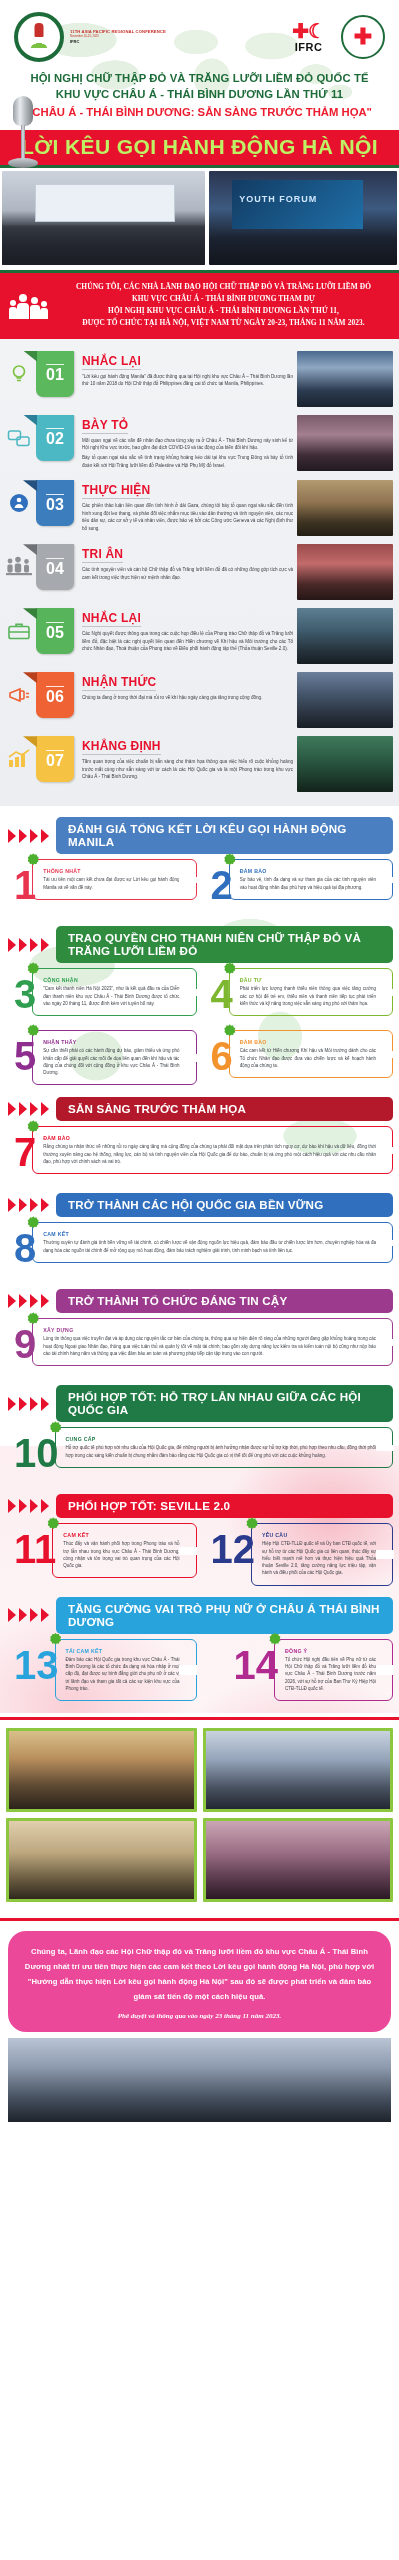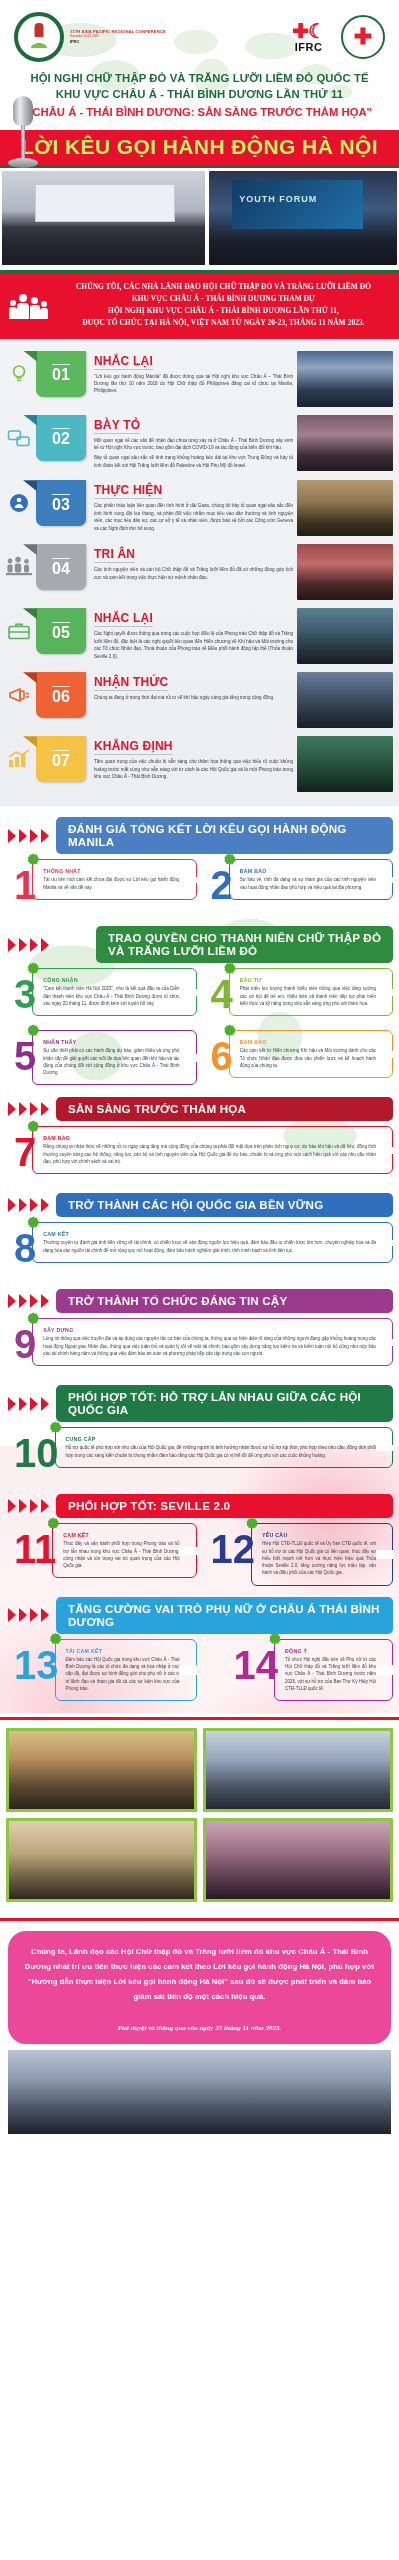--- a/index.html
+++ b/index.html
@@ -114,21 +114,21 @@
   
   .cards { background: linear-gradient(180deg,#f2f3f5,#eceef1); padding: 8px 0 10px 0; }
   .card { display:flex; align-items:flex-start; padding: 4px 6px 4px 4px; position:relative; min-height: 62px; }
   .card-icon { flex:0 0 30px; width:30px; height:46px; display:flex; align-items:center; justify-content:center; }
   .ribbon { flex:0 0 38px; position:relative; margin-left:2px; }
   .ribbon .fold {
     position:absolute; left:-13px; top:0; width:14px; height:11px;
     clip-path: polygon(0 0, 100% 0, 100% 100%);
   }
   .ribbon .body {
-    width: 50px; height: 46px; border-radius: 0 0 7px 7px;
+    width: 38px; height: 46px; border-radius: 0 0 7px 7px;
     color:#fff; font-size:16px; font-weight:700; display:flex; align-items:center; justify-content:center;
     box-shadow: 1px 1px 2px rgba(0,0,0,.18);
   }
   .ribbon .body span { border-top: 1.4px solid rgba(255,255,255,.85); padding-top:2px; line-height:1;}
   .card-body { flex:1 1 auto; padding: 0 4px 0 8px; }
   .card-title {
     color:#e8112d; font-size: 12px; font-weight: 800; letter-spacing:.2px;
     border-bottom: 1.5px solid #bfc4c9; display:inline-block; padding-bottom:1px; margin-bottom:3px;
   }
   .card-para { font-size: 4.6px; line-height:1.62; color:#3c4147; margin-bottom:3px; text-align:justify;}
@@ -198,21 +198,21 @@
   .closing-sep { height:3px; background:#e8112d; margin-top:4px; }
   .closing-wrap { padding: 10px 8px 12px 8px; background:#fff; }
   .closing {
     background:#ec4899; color:#fff; border-radius: 18px;
     padding: 14px 14px 12px 14px; text-align:center;
   }
   .closing p {
     font-size: 7.6px; line-height: 1.95; font-weight: 700; letter-spacing:.1px;
   }
   .closing .approve {
-    margin-top: 20px; font-family:"Liberation Serif", serif; font-style: italic;
+    margin-top: 8px; font-family:"Liberation Serif", serif; font-style: italic;
     font-size: 7px; font-weight: 700;
   }
   .footer-img { height: 84px; margin-top:6px;
     background: linear-gradient(180deg,#b9c4d4 0%,#8d9aae 35%,#454f5e 72%,#1e232b 100%); }
 </style>
 </head>
 <body>
 
 <div class="page">
 
@@ -433,21 +433,21 @@
         </div>
         <div class="band-row">
           <div class="chev">
             <svg width="42" height="16" viewBox="0 0 42 16">
               <path d="M1 1 L9 8 L1 15 Z" fill="#e8112d"></path>
               <path d="M12 1 L20 8 L12 15 Z" fill="#e8112d"></path>
               <path d="M23 1 L31 8 L23 15 Z" fill="#e8112d"></path>
               <path d="M34 1 L42 8 L34 15 Z" fill="#e8112d"></path>
             </svg>
           </div>
-          <div class="band" style="background: rgb(47, 140, 63); margin-left: 40px;">TRAO QUYỀN CHO THANH NIÊN CHỮ THẬP ĐỎ VÀ TRĂNG LƯỠI LIỀM ĐỎ</div>
+          <div class="band" style="background: rgb(47, 140, 63);">TRAO QUYỀN CHO THANH NIÊN CHỮ THẬP ĐỎ VÀ TRĂNG LƯỠI LIỀM ĐỎ</div>
         </div>
         <div class="items">
           <div class="item">
             <div class="big-num" style="color: rgb(47, 158, 79);">3</div>
             <div class="bracket" style="color: rgb(47, 158, 79);">
               <div class="badge star"></div>
               <div class="item-label" style="color: rgb(47, 158, 79);">CÔNG NHẬN</div>
               <div class="item-text">"Cam kết thanh niên Hà Nội 2023", như là kết quả đầu ra của Diễn đàn thanh niên khu vực Châu Á - Thái Bình Dương được tổ chức vào ngày 20 tháng 11, được đính kèm với tuyên bố này.</div>
             </div>
           </div>

